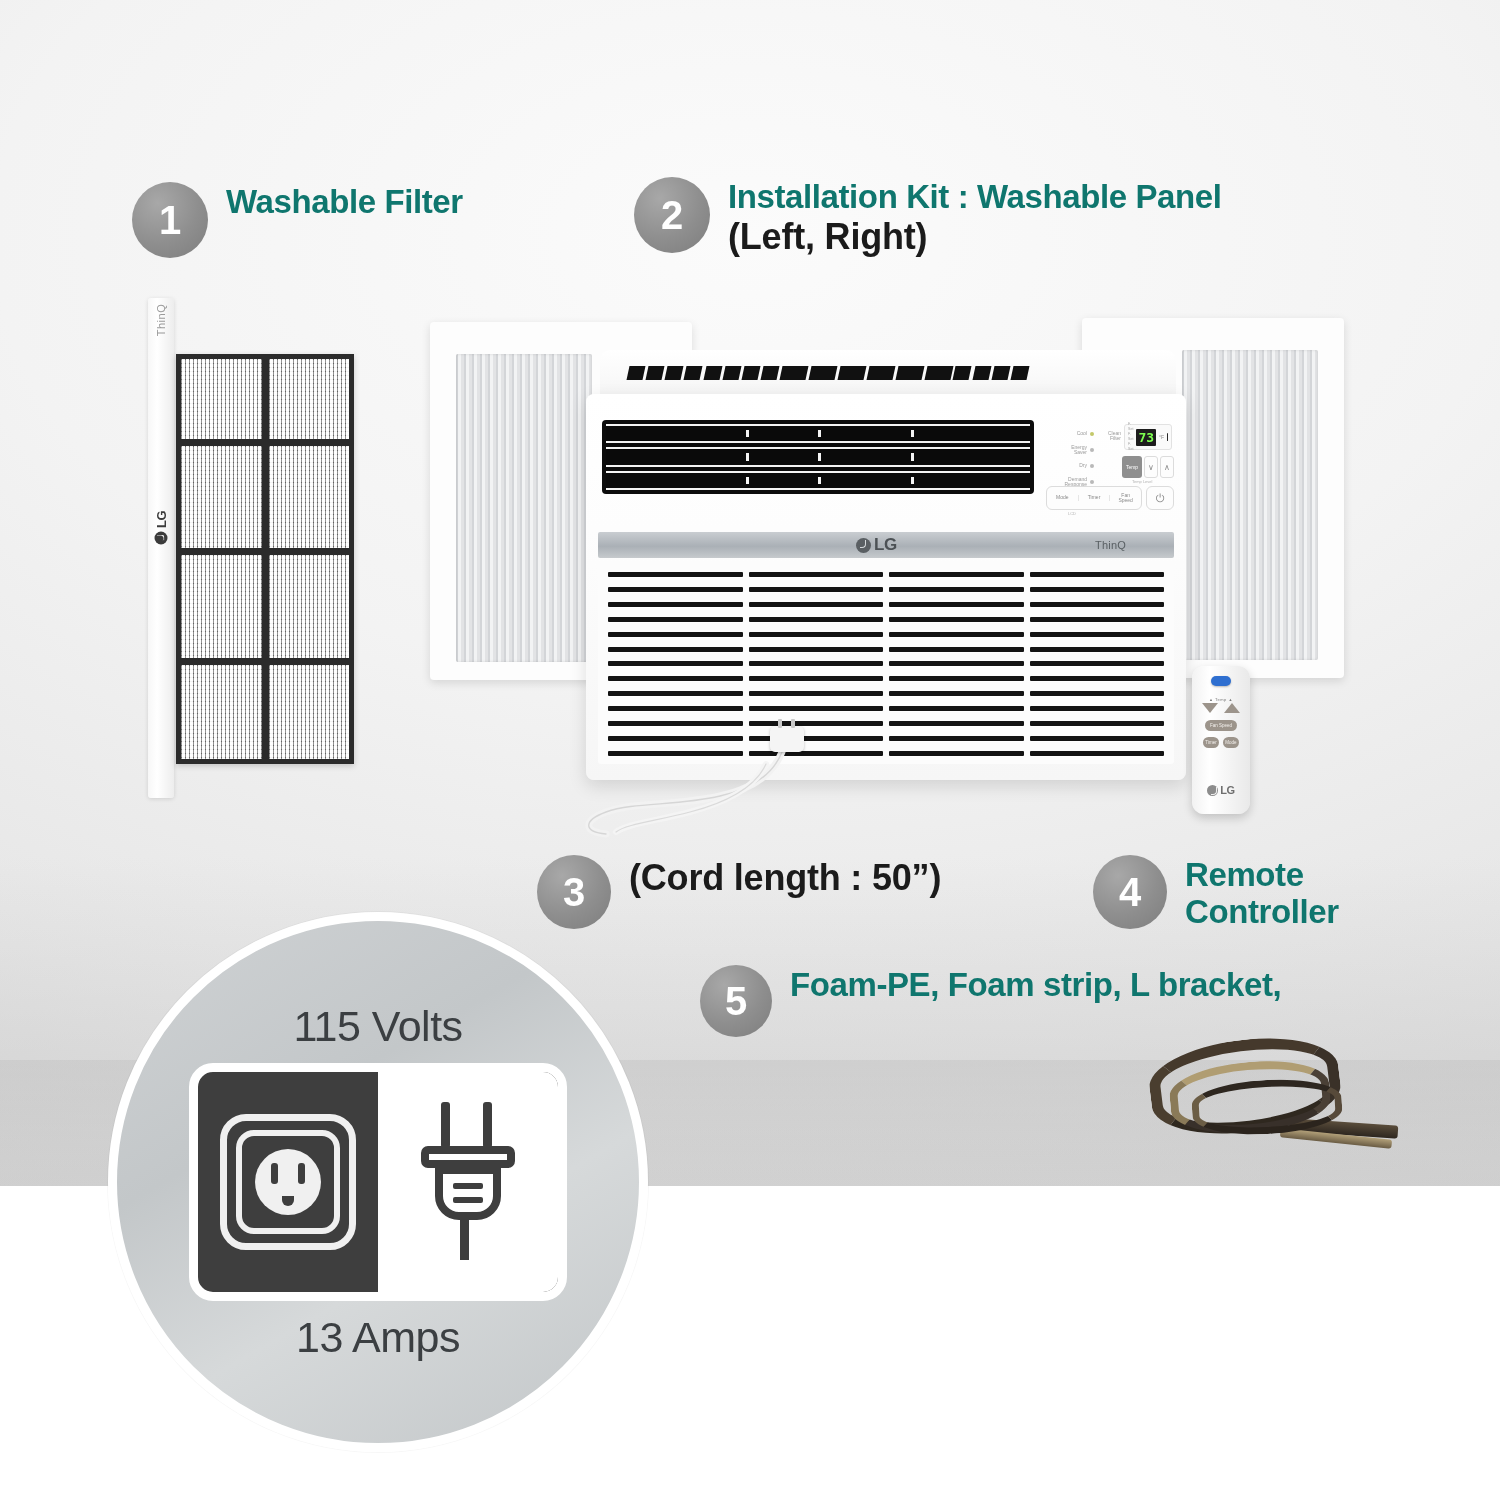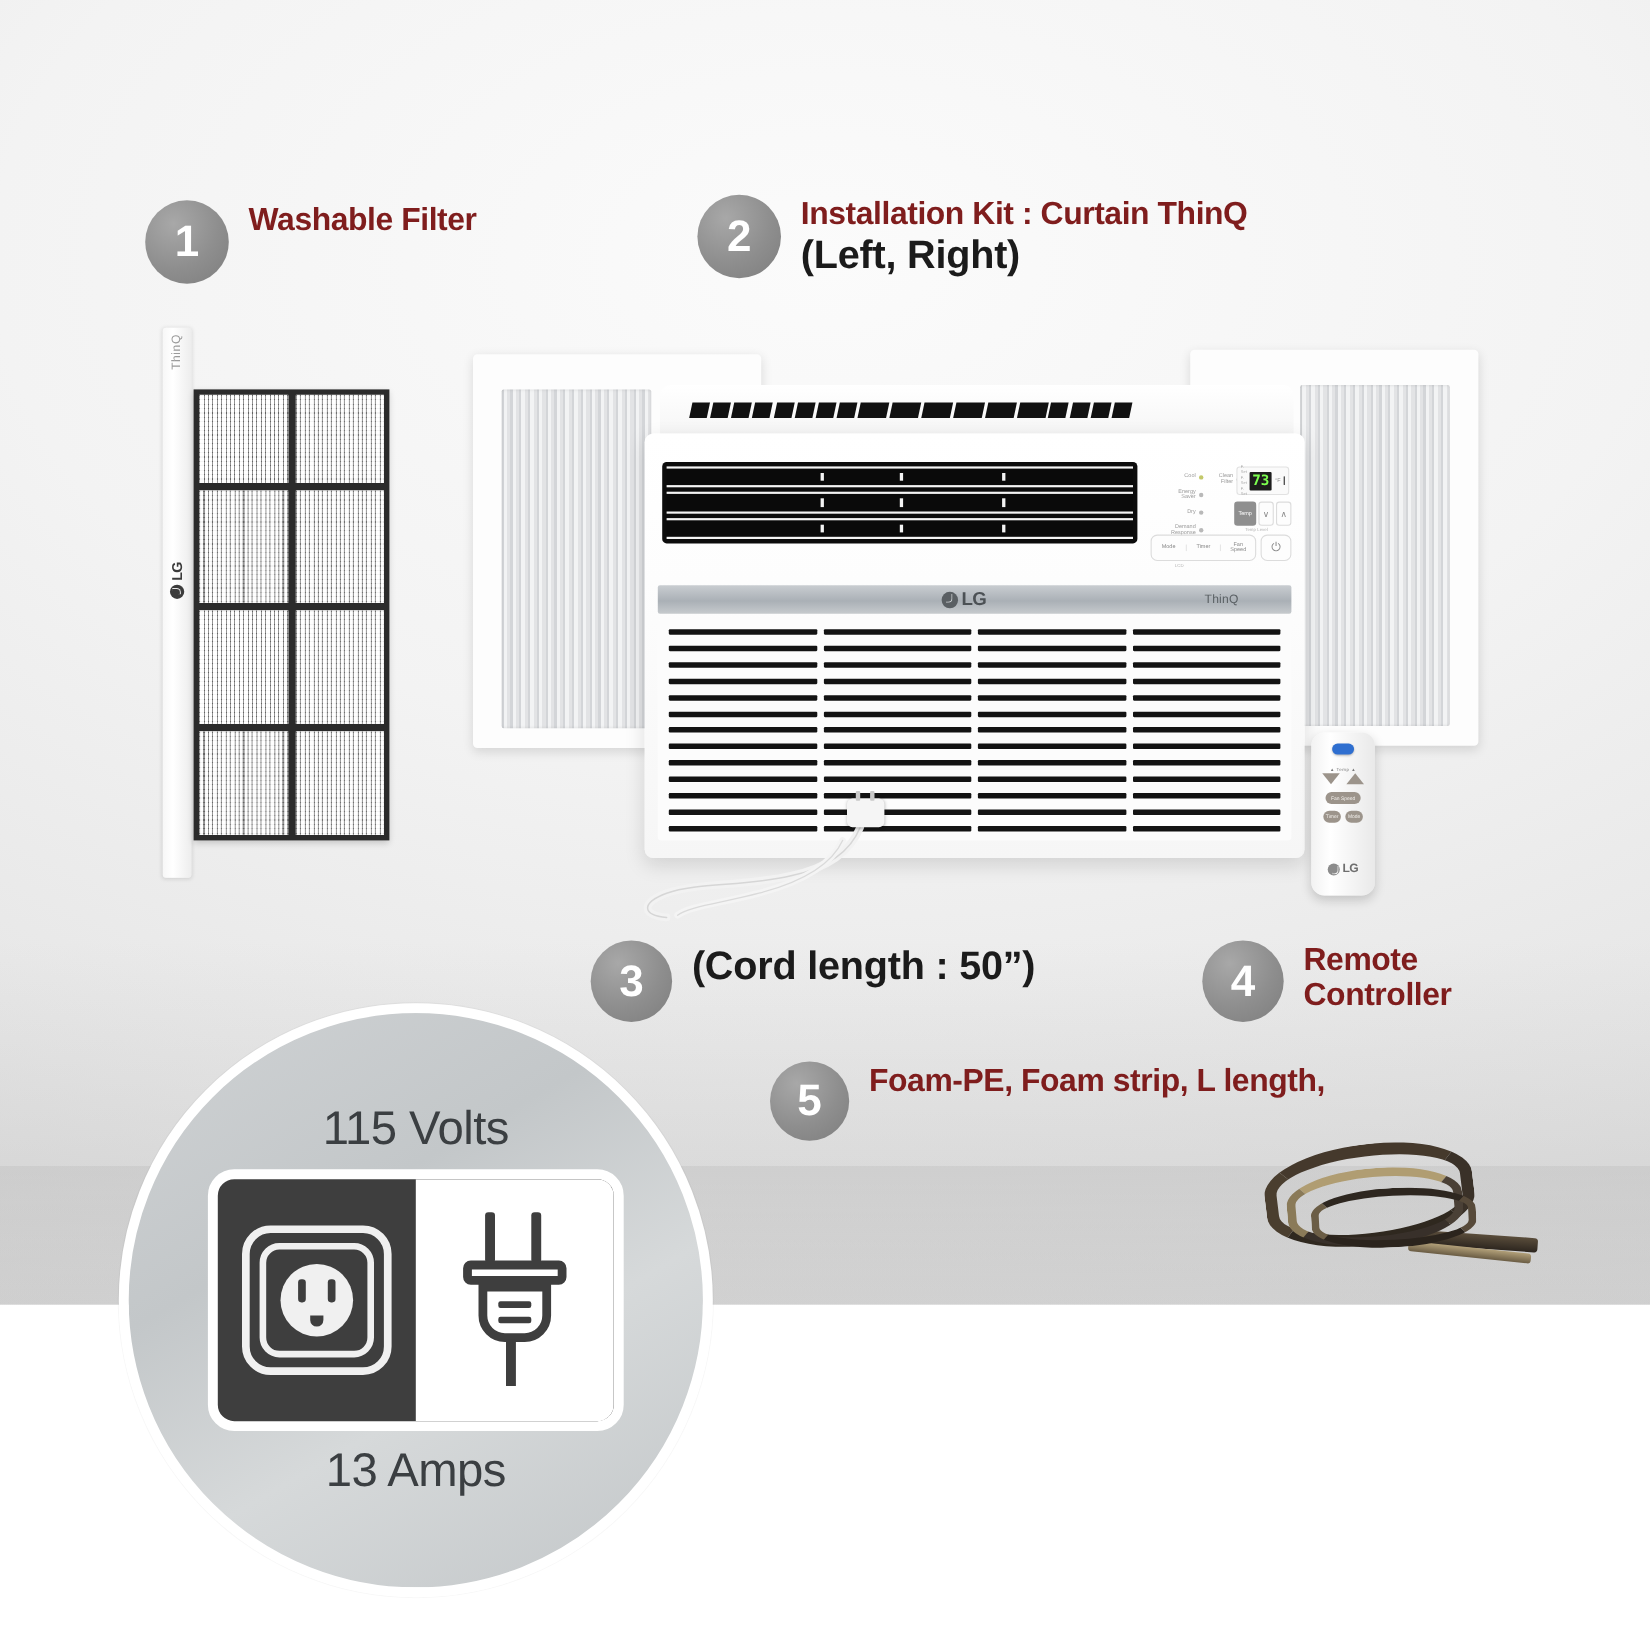--- a/index.html
+++ b/index.html
@@ -35,21 +35,21 @@
     flex: 0 0 auto;
     width: 76px; height: 76px; border-radius: 50%;
     background: radial-gradient(circle at 34% 28%, #a8a8a8 0%, #8e8e8e 55%, #7d7d7d 100%);
     color: #ffffff;
     font-size: 40px; font-weight: bold;
     display: flex; align-items: center; justify-content: center;
     letter-spacing: 0;
   }
   .calltext { margin-left: 18px; padding-top: 2px; }
   .calltext .t1 {
-    font-size: 29px; font-weight: bold; color: #7f1d1d;
+    font-size: 33px; font-weight: bold; color: #0f766e;
     line-height: 1.12; white-space: nowrap; letter-spacing: -0.4px;
   }
   .calltext .t2 {
     font-size: 36px; font-weight: bold; color: #1b1b1b;
     line-height: 1.18; white-space: nowrap; letter-spacing: -0.2px;
   }
 
   #c1 { left: 132px; top: 182px; }
   #c2 { left: 634px; top: 177px; }
   #c3 { left: 537px; top: 855px; }
@@ -615,21 +615,21 @@
   <div class="callout" id="c1">
     <div class="badge">1</div>
     <div class="calltext">
       <div class="t1">Washable Filter</div>
     </div>
   </div>
 
   <div class="callout" id="c2">
     <div class="badge">2</div>
     <div class="calltext">
-      <div class="t1">Installation Kit : Curtain ThinQ</div>
+      <div class="t1">Installation Kit : Washable Panel</div>
       <div class="t2">(Left, Right)</div>
     </div>
   </div>
 
   <div class="callout" id="c3">
     <div class="badge">3</div>
     <div class="calltext">
       <div class="t2">(Cord length : 50”)</div>
     </div>
   </div>
@@ -638,21 +638,21 @@
     <div class="badge">4</div>
     <div class="calltext">
       <div class="t1">Remote</div>
       <div class="t1">Controller</div>
     </div>
   </div>
 
   <div class="callout" id="c5">
     <div class="badge">5</div>
     <div class="calltext">
-      <div class="t1">Foam-PE, Foam strip, L length,</div>
+      <div class="t1">Foam-PE, Foam strip, L bracket,</div>
     </div>
   </div>
 
   <div class="volt-circle">
     <div class="volt-top">115 Volts</div>
     <div class="volt-card">
       <div class="volt-left">
         <div class="outlet-outer">
           <div class="outlet-inner">
             <div class="outlet-face">

